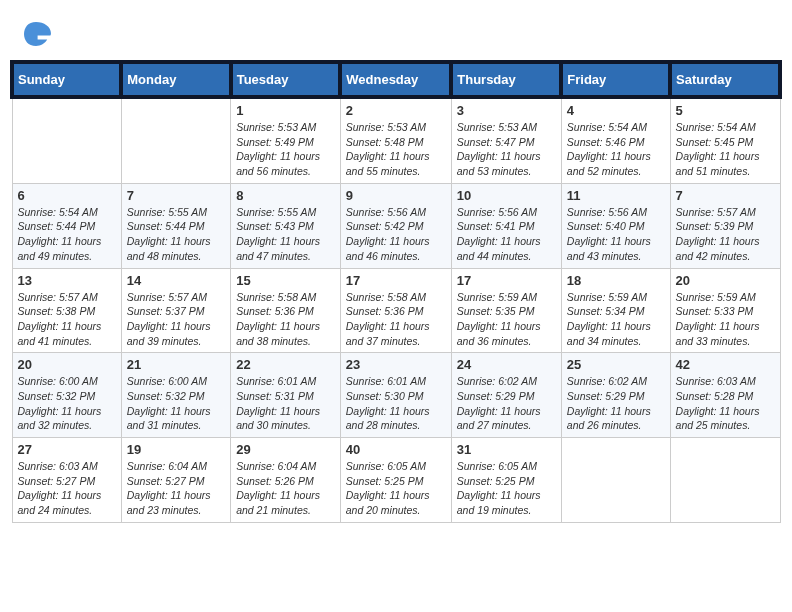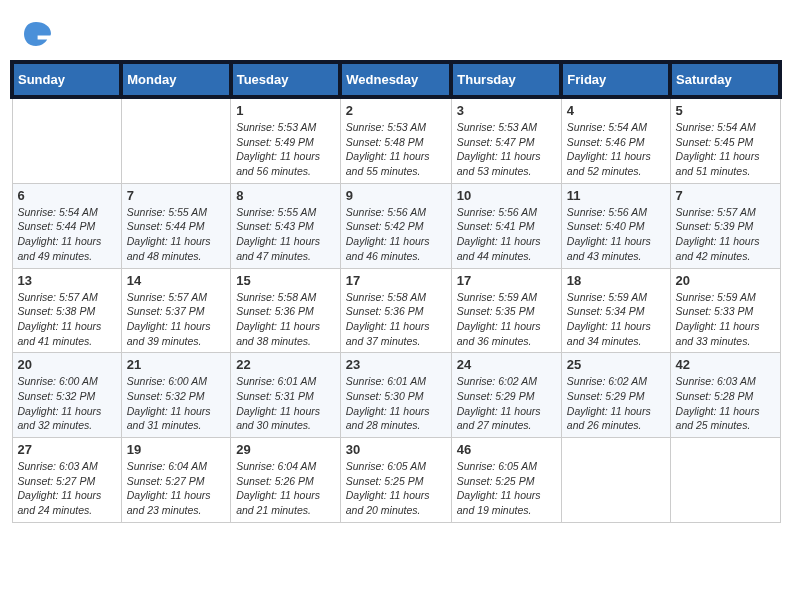--- a/index.html
+++ b/index.html
@@ -300,27 +300,27 @@
 Sunset: 5:27 PM
 Daylight: 11 hours and 23 minutes.</div>
         </td>
         <td>
           <span class="day-number">29</span>
           <div class="day-info" style="white-space: pre-line;">Sunrise: 6:04 AM
 Sunset: 5:26 PM
 Daylight: 11 hours and 21 minutes.</div>
         </td>
         <td>
-          <span class="day-number">30</span>
+          <span class="day-number">40</span>
           <div class="day-info" style="white-space: pre-line;">Sunrise: 6:05 AM
 Sunset: 5:25 PM
 Daylight: 11 hours and 20 minutes.</div>
         </td>
         <td>
-          <span class="day-number">46</span>
+          <span class="day-number">31</span>
           <div class="day-info" style="white-space: pre-line;">Sunrise: 6:05 AM
 Sunset: 5:25 PM
 Daylight: 11 hours and 19 minutes.</div>
         </td>
         <td class="empty-cell"></td>
         <td class="empty-cell"></td>
       </tr>
     </tbody>
 </table>
 

